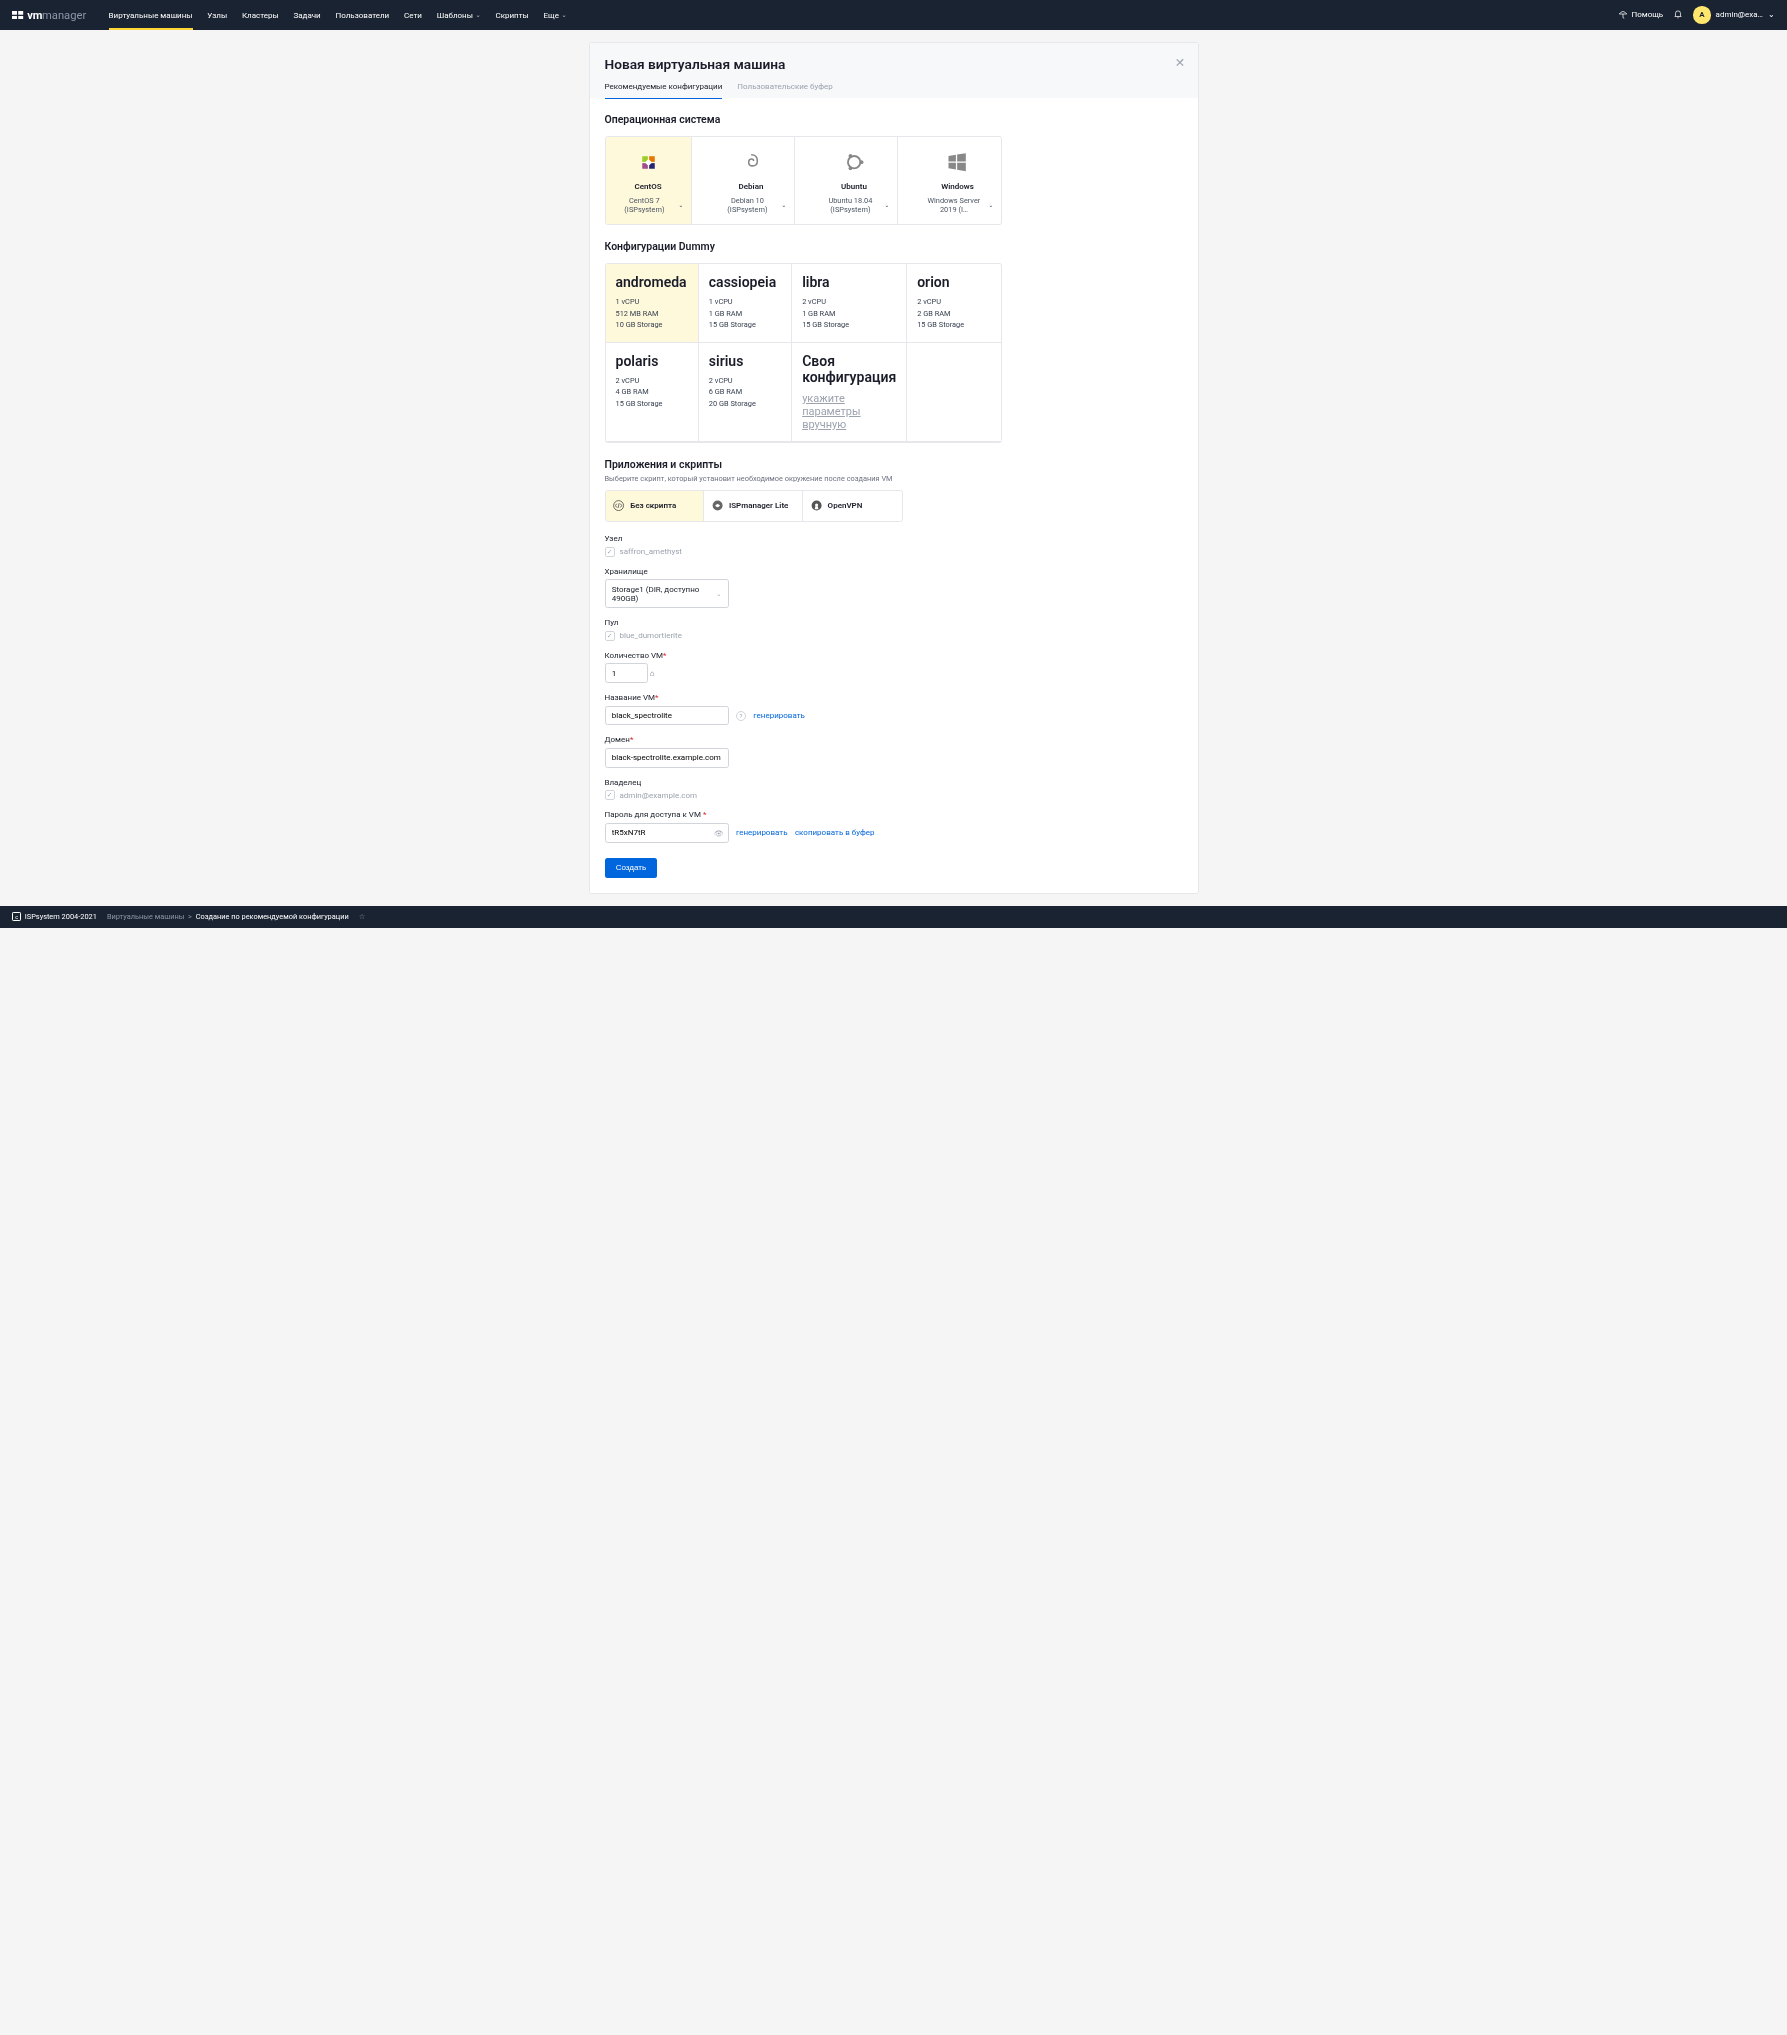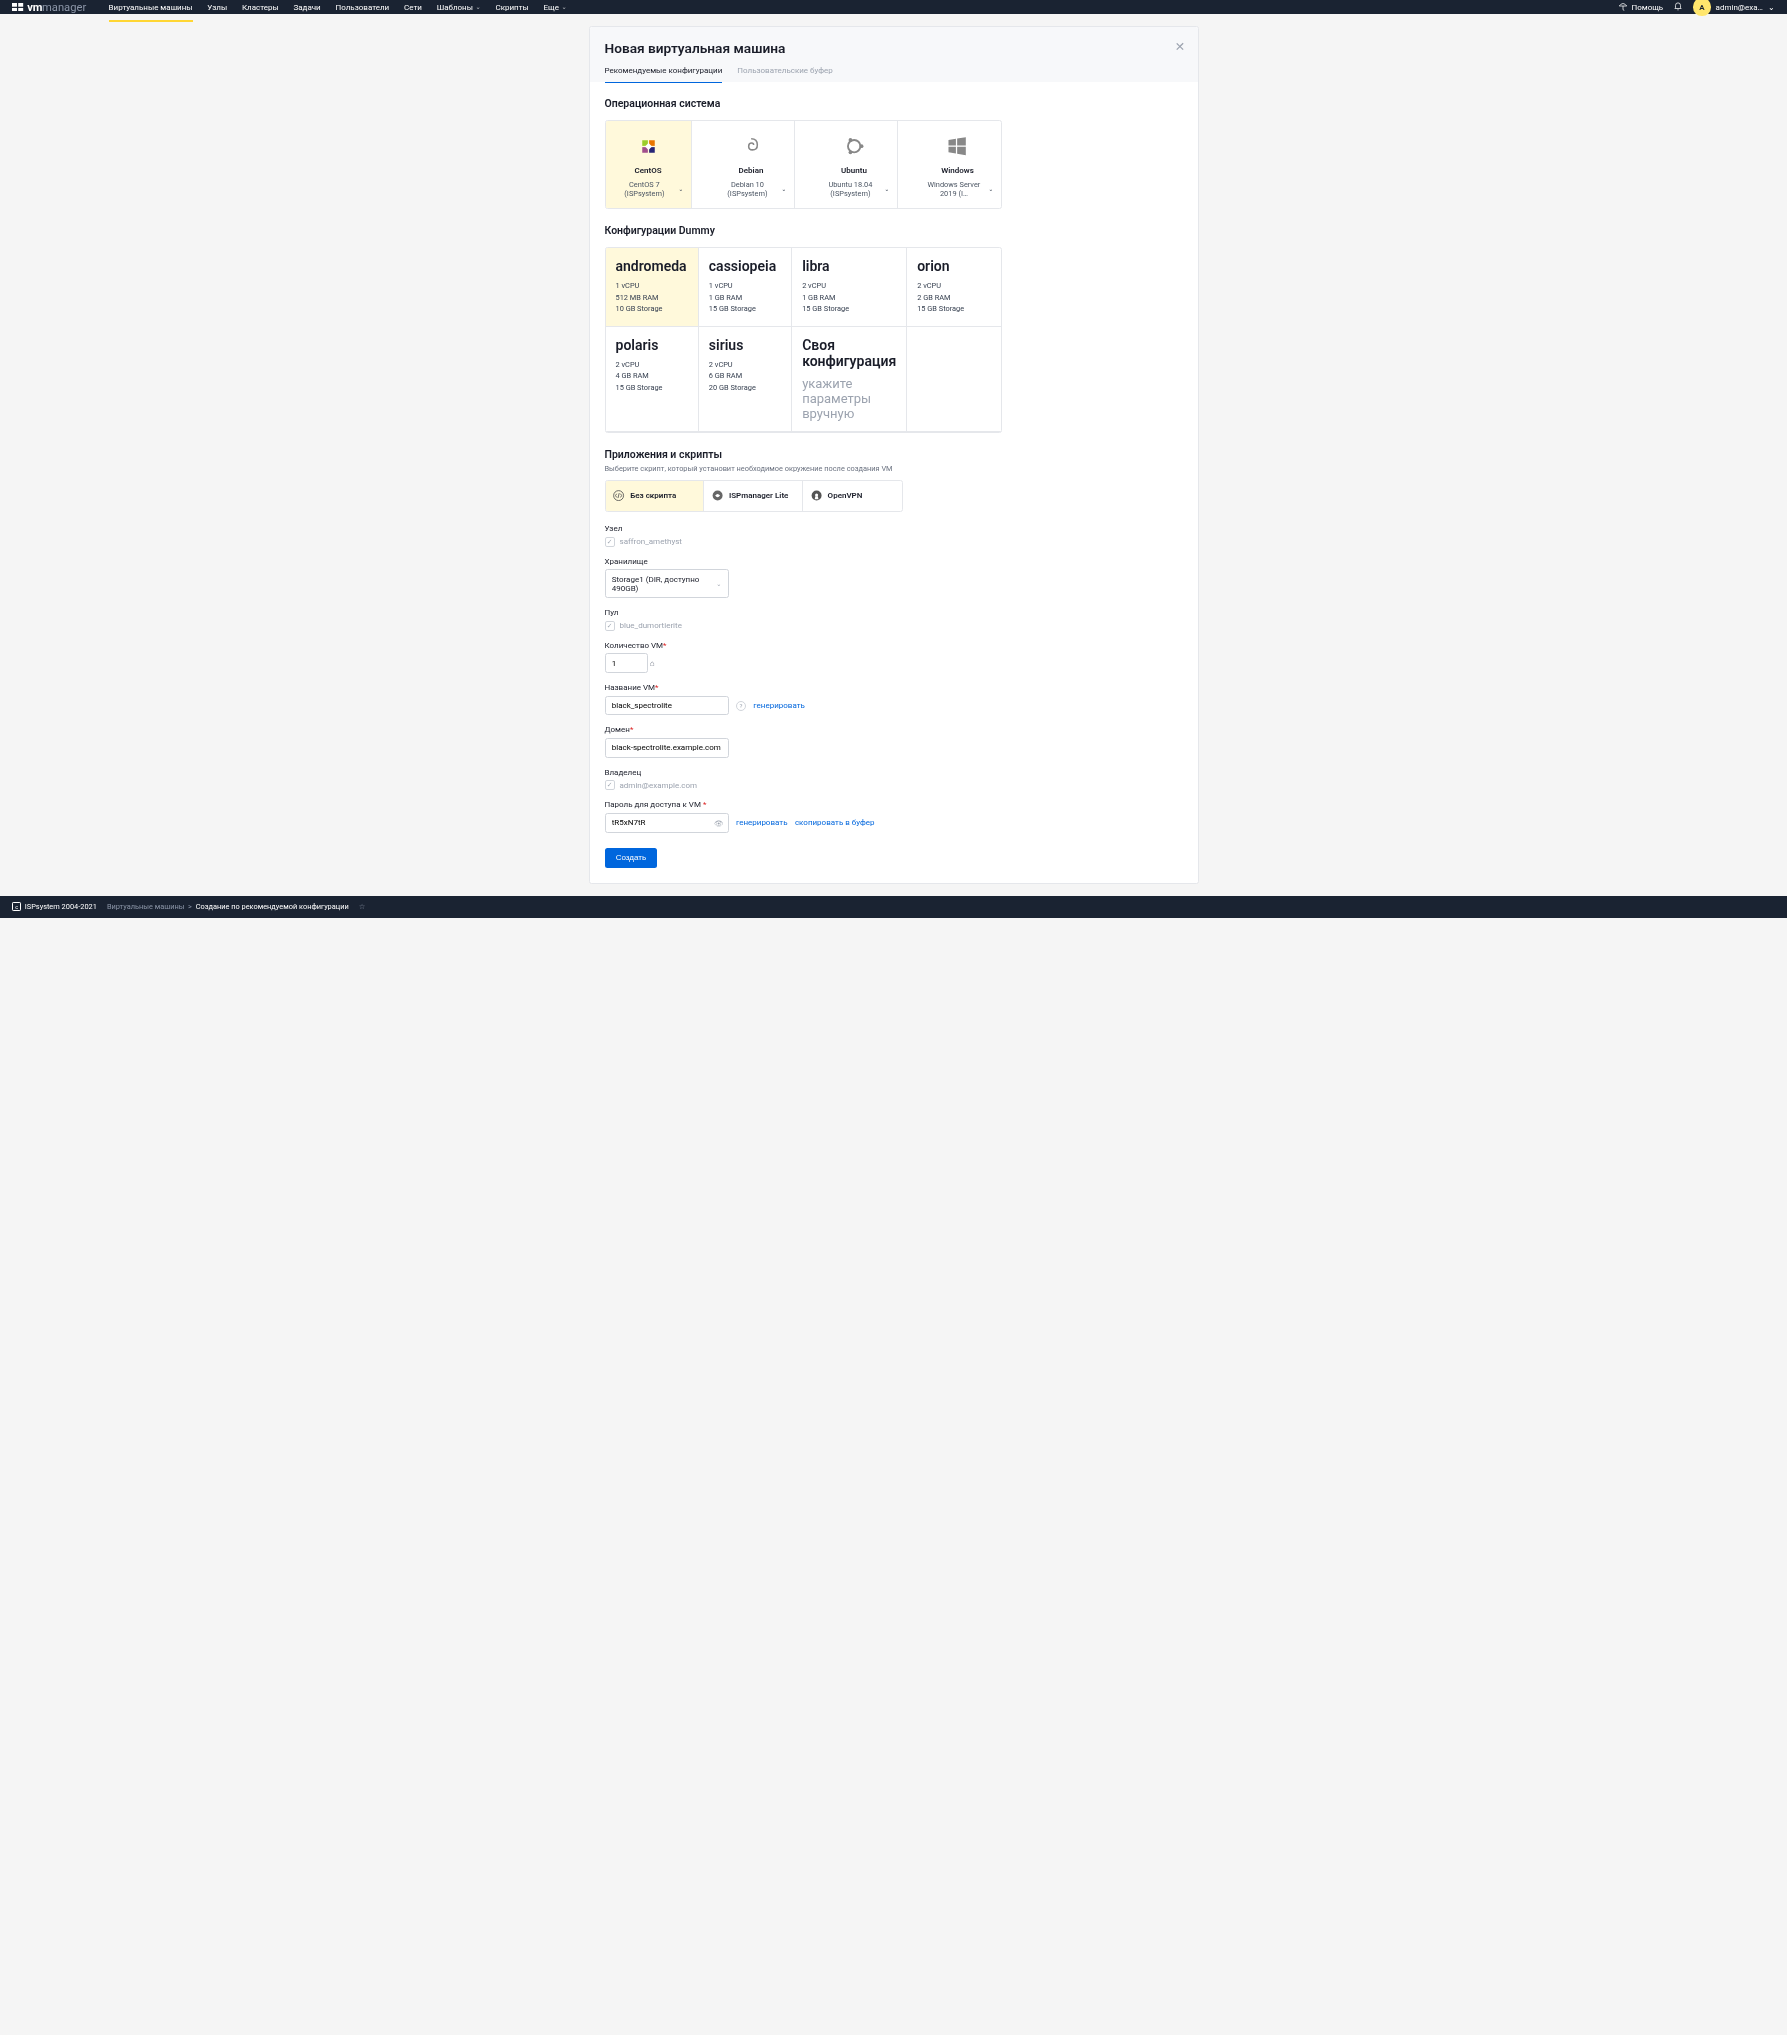--- a/index.html
+++ b/index.html
@@ -7,21 +7,21 @@
   font-family: -apple-system, BlinkMacSystemFont, "Segoe UI", Roboto, "Helvetica Neue", Arial, sans-serif;
   background: #f5f5f5;
   color: #1a1d29;
   font-size: 8.7px;
 }
 .topbar {
   background: #1a2332;
   color: #fff;
   display: flex;
   align-items: center;
-  height: 14px;
+  height: 30px;
   padding: 0 12.4px;
 }
 .logo {
   display: flex;
   align-items: center;
   font-size: 11.2px;
   font-weight: 400;
   color: #8b95a7;
   margin-right: 15px;
 }
@@ -137,21 +137,21 @@
 .config-card {
   padding: 10px;
   border-right: 0.6px solid #e5e7eb;
   border-bottom: 0.6px solid #e5e7eb;
   cursor: pointer;
 }
 .config-card.selected { background: #fff9db; }
 .config-card:nth-child(4n) { border-right: none; }
 .config-name { font-weight: 600; font-size: 14px; margin-bottom: 7.4px; }
 .config-spec { font-size: 7.4px; color: #374151; margin-bottom: 2.5px; }
-.config-custom-hint { font-size: 13px; color: #9ca3af; }
+.config-custom-hint { font-size: 11px; color: #9ca3af; text-decoration: underline; }
 .script-grid {
   display: grid;
   grid-template-columns: repeat(3, 1fr);
   border: 0.6px solid #e5e7eb;
   border-radius: 2.5px;
   overflow: hidden;
   margin-bottom: 12.4px;
   max-width: 298px;
 }
 .script-card {

